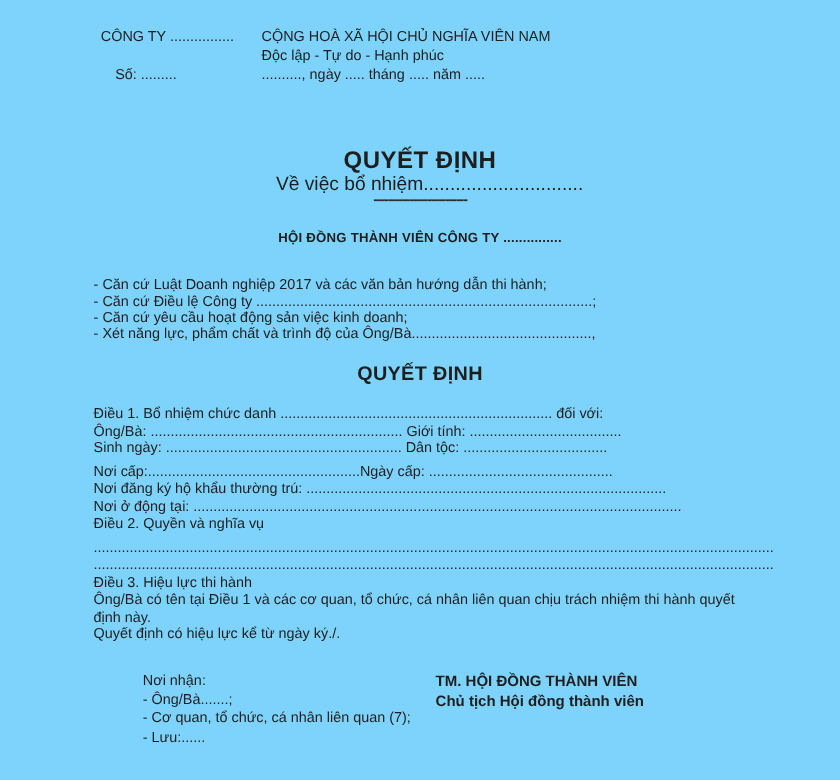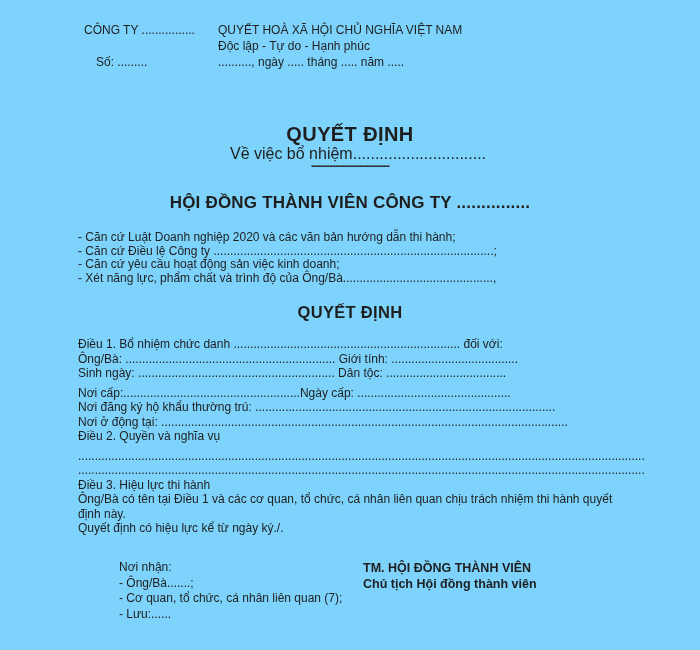--- a/index.html
+++ b/index.html
@@ -14,21 +14,21 @@
   .header-left .num { margin-top:16px;margin-left:12px; }
   .header-right { line-height:16px; }
   
   .title-block { position:absolute; top:123px; left:0; width:700px; text-align:center; }
   .title-main { font-size:20px; font-weight:bold; letter-spacing:0.4px; line-height:22px; }
   .title-sub  { font-size:16px; line-height:15px; margin-top:1px;margin-left:16px; }
   .title-divider { font-size:12px; font-weight:bold; letter-spacing:-1px; line-height:10px; color:#2a2a2a; }
   
   .issuer-heading {
     position:absolute; top:193px; left:0; width:700px; text-align:center;
-    font-size:17px; font-weight:bold; letter-spacing:0.2px;
+    font-size:11px; font-weight:bold; letter-spacing:0.2px;
   }
   
   .preamble { position:absolute; top:231px; left:78px; width:530px; line-height:13.6px; }
   
   .decision-heading {
     position:absolute; top:303px; left:0; width:700px; text-align:center;
     font-size:16.5px; font-weight:bold; letter-spacing:0.3px;
   }
   
   .articles { position:absolute; top:337px; left:78px; width:537px; line-height:14.5px; }
@@ -44,36 +44,36 @@
 <body>
 
 <div class="page">
 
   <div class="header">
     <div class="header-left">
       <div class="line">CÔNG TY ................</div>
       <div class="line num">Số: .........</div>
     </div>
     <div class="header-right">
-      <div class="line">QUYẾT HOÀ XÃ HỘI CHỦ NGHĨA VIỆT NAM</div>
+      <div class="line">CỘNG HOÀ XÃ HỘI CHỦ NGHĨA VIÊN NAM</div>
       <div class="line">Độc lập - Tự do - Hạnh phúc</div>
       <div class="line">.........., ngày ..... tháng ..... năm .....</div>
     </div>
   </div>
 
   <div class="title-block">
     <div class="title-main">QUYẾT ĐỊNH</div>
     <div class="title-sub">Về việc bổ nhiệm..............................</div>
     <div class="title-divider">--------------------------</div>
   </div>
 
   <div class="issuer-heading">HỘI ĐỒNG THÀNH VIÊN CÔNG TY ...............</div>
 
   <div class="preamble">
-    <div class="line">- Căn cứ Luật Doanh nghiệp 2020 và các văn bản hướng dẫn thi hành;</div>
+    <div class="line">- Căn cứ Luật Doanh nghiệp 2017 và các văn bản hướng dẫn thi hành;</div>
     <div class="line">- Căn cứ Điều lệ Công ty ....................................................................................;</div>
     <div class="line">- Căn cứ yêu cầu hoạt động sản việc kinh doanh;</div>
     <div class="line">- Xét năng lực, phẩm chất và trình độ của Ông/Bà.............................................,</div>
   </div>
 
   <div class="decision-heading">QUYẾT ĐỊNH</div>
 
   <div class="articles">
     <div class="line">Điều 1. Bổ nhiệm chức danh .................................................................... đối với:</div>
     <div class="line">Ông/Bà: ............................................................... Giới tính: ......................................</div>

